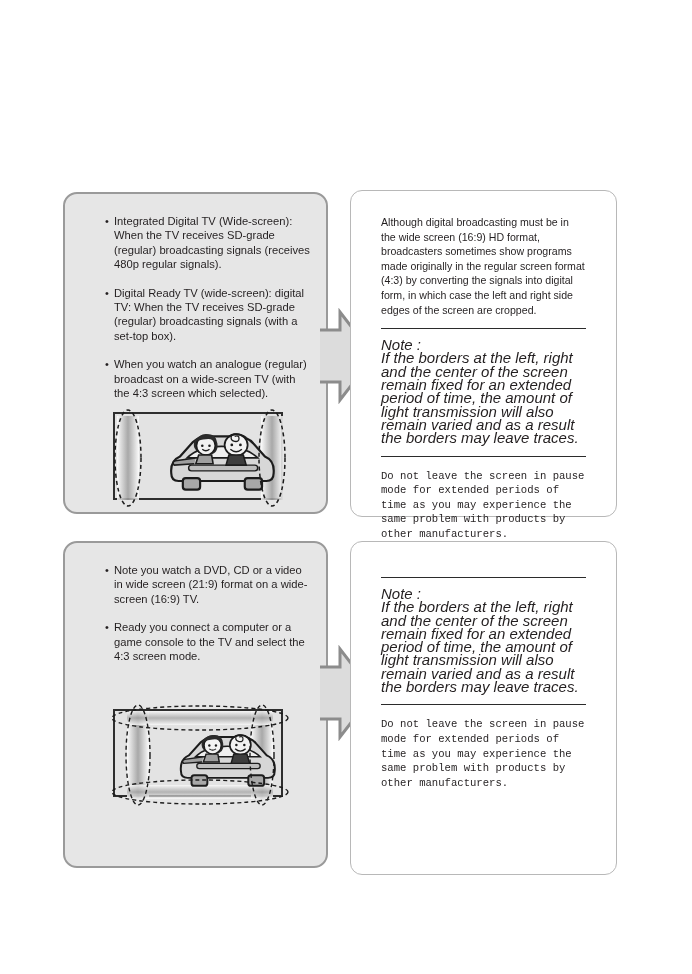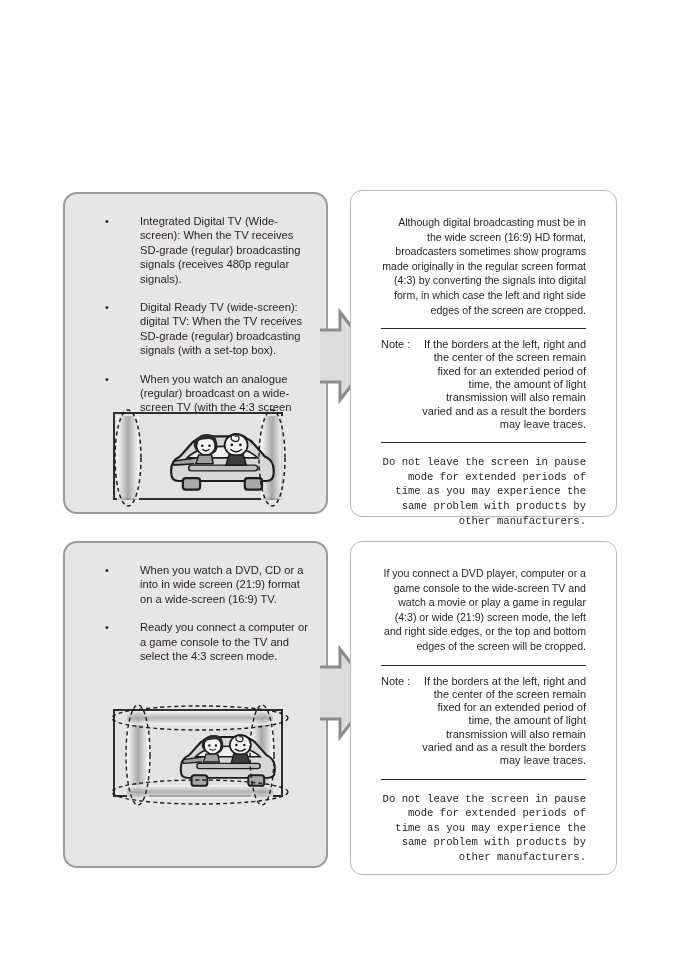--- a/index.html
+++ b/index.html
@@ -36,39 +36,40 @@
   .bullet{
     position:relative;
     padding-left:9px;
     margin-bottom:14px;
   }
   .bullet:last-child{margin-bottom:0;}
   .bullet .dot{
     position:absolute;left:0;top:0;
     font-size:11px;line-height:14.4px;
   }
-  .bullet .txt{display:block;margin-left:26px;}
+  .bullet .txt{display:block;}
 
   
   .rp-body{
     position:absolute;
     left:30px;right:30px;top:24px;
     font-size:10.6px;
     line-height:14.6px;
-    text-align:right;
   }
   .para{margin:0 0 0 0;}
   .rule{
     border:0;border-top:1.3px solid #2b2b2b;
     margin:11px 0 9px 0;
   }
   .note{
     display:flex;
-    font-size:11px;
+    font-style:italic;
+    font-size:15px;
     line-height:13.3px;
+    flex-direction:column;
   }
   .note-lbl{white-space:nowrap;padding-right:4px;}
   .note-txt{display:block;}
   .tail{margin-top:12px;font-family:Liberation Mono, monospace;}
 
   
   .arrow{
     position:absolute;
     width:58px;height:96px;
   }
@@ -177,21 +178,21 @@
       </div>
       <hr class="rule">
       <p class="para tail">Do not leave the screen in pause mode for extended periods of time as you may experience the same problem with products by other manufacturers.</p>
     </div>
   </div>
 
   <div class="left-panel" style="left:63px;top:541px;width:265px;height:327px;">
     <div class="bullets">
       <div class="bullet">
         <span class="dot">•</span>
-        <span class="txt">When you watch a DVD, CD or a into in wide screen (21:9) format on a wide-screen (16:9) TV.</span>
+        <span class="txt">Note you watch a DVD, CD or a video in wide screen (21:9) format on a wide-screen (16:9) TV.</span>
       </div>
       <div class="bullet">
         <span class="dot">•</span>
         <span class="txt">Ready you connect a computer or a game console to the TV and select the 4:3 screen mode.</span>
       </div>
     </div>
 
     <div class="illus" style="left:48px;top:166px;width:170px;height:88px;">
       <svg width="200" height="128" viewBox="0 0 200 128" style="left:-15px;top:-20px;" xmlns="http://www.w3.org/2000/svg">
         <defs>
@@ -248,21 +249,20 @@
   </div>
 
   <div class="arrow" style="left:318px;top:645px;width:58px;height:96px;">
     <svg viewBox="0 0 58 96" xmlns="http://www.w3.org/2000/svg">
       <path d="M2 22 L22 22 L22 4 L56 48 L22 92 L22 74 L2 74" fill="#dcdcdc" stroke="#8c8c8c" stroke-width="3" stroke-linejoin="miter"></path>
     </svg>
   </div>
 
   <div class="right-panel" style="left:350px;top:541px;width:267px;height:334px;">
     <div class="rp-body">
-      <p class="para">If you connect a DVD player, computer or a game console to the wide-screen TV and watch a movie or play a game in regular (4:3) or wide (21:9) screen mode, the left and right side edges, or the top and bottom edges of the screen will be cropped.</p>
       <hr class="rule">
       <div class="note">
         <span class="note-lbl">Note :</span>
         <span class="note-txt">If the borders at the left, right and the center of the screen remain fixed for an extended period of time, the amount of light transmission will also remain varied and as a result the borders may leave traces.</span>
       </div>
       <hr class="rule">
       <p class="para tail">Do not leave the screen in pause mode for extended periods of time as you may experience the same problem with products by other manufacturers.</p>
     </div>
   </div>
 

